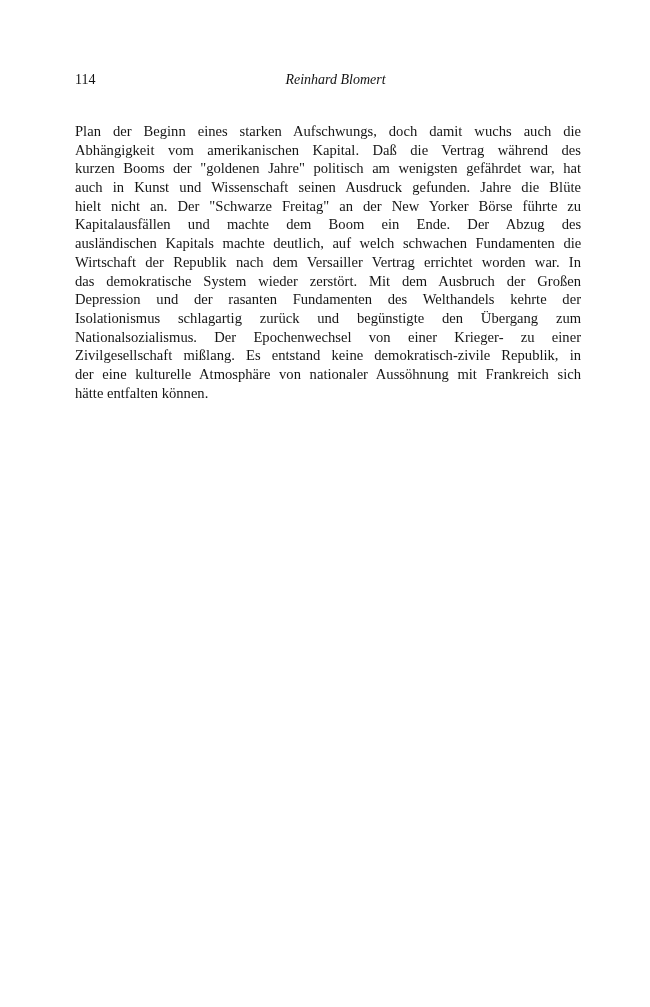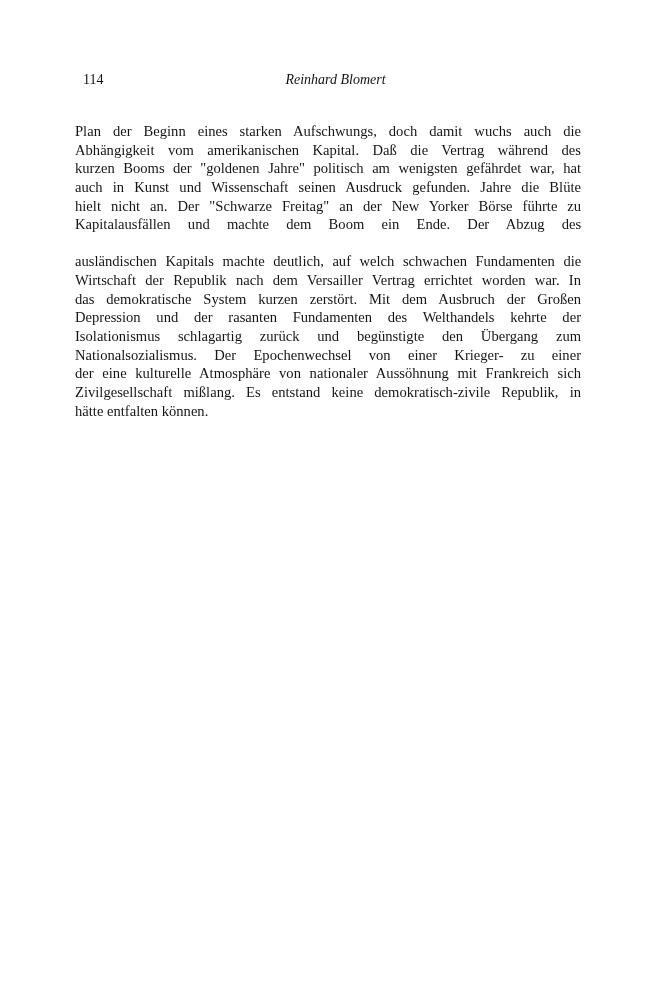--- a/index.html
+++ b/index.html
@@ -1,20 +1,20 @@
 <!DOCTYPE html>
 <html><head>
   <meta charset="utf-8">
   <style>
     html, body { margin: 0; padding: 0; background: #ffffff; }
     body { width: 650px; height: 1007px; position: relative; overflow: hidden; }
     .page { position: absolute; left: 0; top: 0; width: 650px; height: 1007px; background: #fff; }
     .header { position: absolute; top: 72px; left: 75px; width: 505px; height: 20px;
       font-family: "Liberation Serif", "DejaVu Serif", serif; color: #111; }
-    .page-number { position: absolute; left: 8px; top: 0; font-size: 14px; }
+    .page-number { position: absolute; left: 0; top: 0; font-size: 14px; }
     .running-head { position: absolute; left: 16px; right: 0; top: 0; text-align: center; font-style: italic; font-size: 14px; }
     .body-text { position: absolute; left: 75px; top: 122px; width: 506px;
       font-family: "Liberation Serif", "DejaVu Serif", serif; font-size: 14.6px; line-height: 18.7px;
       color: #151515; text-align: justify; }
     .line { display: block; white-space: nowrap; text-align: justify; text-align-last: justify; height: 18.7px; font-family: Liberation Serif, serif; }
     .line.last { text-align-last: left; }
   </style>
 </head>
 <body>
 
@@ -24,23 +24,23 @@
     <span class="running-head">Reinhard Blomert</span>
   </div>
 
   <div class="body-text">
     <span class="line" style="display: block; word-spacing: 8.3px;">Plan der Beginn eines starken Aufschwungs, doch damit wuchs auch die</span>
     <span class="line" style="display: block; word-spacing: 8.5px;">Abhängigkeit vom amerikanischen Kapital. Daß die Vertrag während des</span>
     <span class="line" style="display: block; word-spacing: 4.8px;">kurzen Booms der "goldenen Jahre" politisch am wenigsten gefährdet war, hat</span>
     <span class="line" style="display: block; word-spacing: 6.5px;">auch in Kunst und Wissenschaft seinen Ausdruck gefunden. Jahre die Blüte</span>
     <span class="line" style="display: block; word-spacing: 6.33333px;">hielt nicht an. Der "Schwarze Freitag" an der New Yorker Börse führte zu</span>
     <span class="line" style="display: block; word-spacing: 13.5556px;">Kapitalausfällen und machte dem Boom ein Ende. Der Abzug des</span>
-    <span class="line" style="display: block; word-spacing: 4.875px; margin-top: 18px;">ausländischen Kapitals machte deutlich, auf welch schwachen Fundamenten die</span>
+    <span class="line" style="display: block; word-spacing: 4.875px;">ausländischen Kapitals machte deutlich, auf welch schwachen Fundamenten die</span>
     <span class="line" style="display: block; word-spacing: 5.6px;">Wirtschaft der Republik nach dem Versailler Vertrag errichtet worden war. In</span>
-    <span class="line" style="display: block; word-spacing: 8.22222px;">das demokratische System kurzen zerstört. Mit dem Ausbruch der Großen</span>
+    <span class="line" style="display: block; word-spacing: 8.22222px;">das demokratische System wieder zerstört. Mit dem Ausbruch der Großen</span>
     <span class="line" style="display: block; word-spacing: 12px;">Depression und der rasanten Fundamenten des Welthandels kehrte der</span>
     <span class="line" style="display: block; word-spacing: 14.1429px;">Isolationismus schlagartig zurück und begünstigte den Übergang zum</span>
     <span class="line" style="display: block; word-spacing: 13.5714px;">Nationalsozialismus. Der Epochenwechsel von einer Krieger- zu einer</span>
+    <span class="line" style="display: block; word-spacing: 7.42857px;">Zivilgesellschaft mißlang. Es entstand keine demokratisch-zivile Republik, in</span>
     <span class="line" style="display: block; word-spacing: 5px;">der eine kulturelle Atmosphäre von nationaler Aussöhnung mit Frankreich sich</span>
-    <span class="line" style="display: block; word-spacing: 7.42857px;">Zivilgesellschaft mißlang. Es entstand keine demokratisch-zivile Republik, in</span>
     <span class="line last">hätte entfalten können.</span>
   </div>
 </div>
 
 </body></html>

